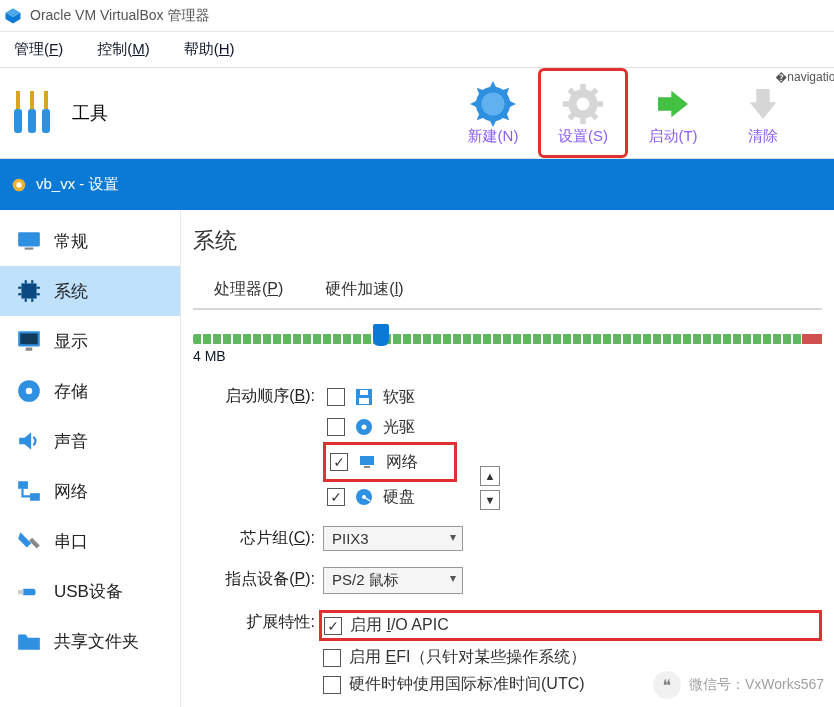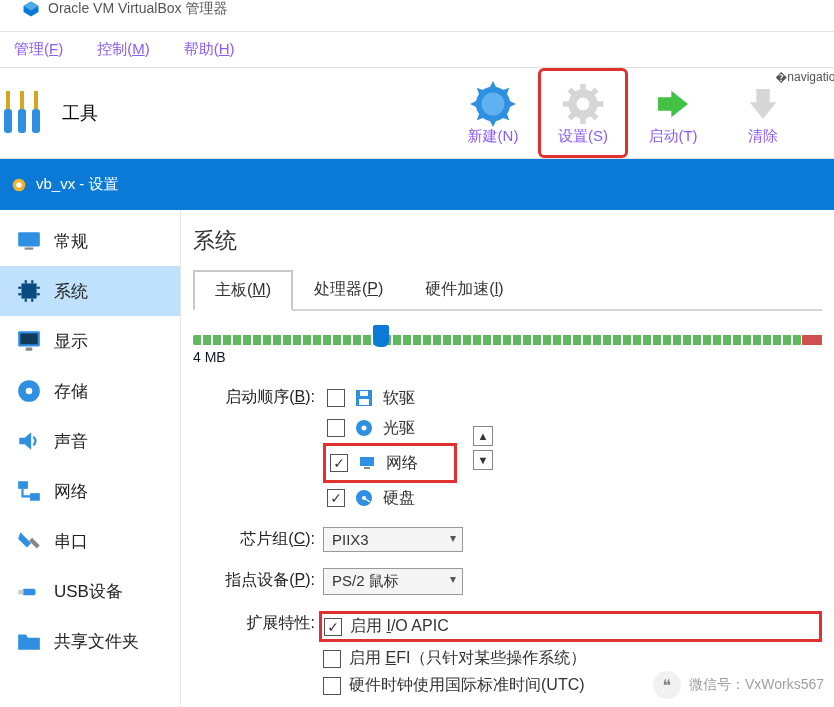--- a/index.html
+++ b/index.html
@@ -1,26 +1,26 @@
 <!DOCTYPE html>
 <html><head>
 <meta charset="utf-8">
 <style>
 * { box-sizing: border-box; margin: 0; padding: 0; font-family: "Microsoft YaHei", "SimSun", sans-serif; }
 body { width: 834px; height: 707px; background: #fff; font-size: 15px; color: #333; overflow: hidden; position: relative; }
 
-.titlebar { display: flex; align-items: flex-start; height: 32px; padding: 0 22px; border-bottom: 1px solid #e5e5e5; }
+.titlebar { display: flex; align-items: center; height: 32px; padding: 0 4px; border-bottom: 1px solid #e5e5e5; }
 .titlebar .logo { width: 18px; height: 18px; margin-right: 8px; }
 .titlebar .title { color: #555; font-size: 14px; }
 
-.menubar { display: flex; gap: 34px; padding: 8px 14px; color: #8b5cf6; font-size: 15px; }
+.menubar { display: flex; gap: 34px; padding: 8px 14px; color: #0f172a; font-size: 15px; }
 .menubar .u { text-decoration: underline; }
 
 .toolbar-row { display: flex; align-items: center; border-top: 1px solid #e0e0e0; border-bottom: 1px solid #e0e0e0; height: 92px; }
-.tools-left { display: flex; align-items: center; gap: 12px; }
+.tools-left { display: flex; align-items: center; padding-left: 10px; gap: 12px; }
 .tools-icon svg { width: 50px; height: 50px; }
 .tools-label { font-size: 18px; color: #000; }
 
 .toolbar-right { margin-left: auto; display: flex; align-items: flex-start; height: 100%; }
 .tbtn { width: 90px; display: flex; flex-direction: column; align-items: center; justify-content: center; height: 100%; color: #8b5cf6; font-size: 15px; }
 .tbtn .ico { width: 46px; height: 46px; display: flex; align-items: center; justify-content: center; }
 .tbtn.red-box { border: 3px solid #e03030; border-radius: 6px; }
 
 .settings-bar { background: #0a7ad6; height: 51px; display: flex; align-items: center; padding: 0 10px; color: #fff; font-size: 15px; }
 .settings-bar .gear { width: 18px; height: 18px; margin-right: 8px; }
@@ -267,38 +267,37 @@
           </svg>
         </span>
       <span>共享文件夹</span>
     </div>
   </div>
 
   <div class="content">
     <div class="page-title">系统</div>
 
     <div class="tabs">
-      <div class="tab active">主板(<span class="u">M</span>)</div>
       <div class="tab">处理器(<span class="u">P</span>)</div>
       <div class="tab">硬件加速(<span class="u">l</span>)</div>
     </div>
 
     <div class="form-row">
       <div class="form-control">
         <div class="slider-area">
           <div class="slider-track"></div>
           <div class="slider-handle"></div>
           <div class="slider-min">4 MB</div>
         </div>
       </div>
     </div>
 
     <div class="form-row">
       <div class="form-label">启动顺序(<span class="u">B</span>):</div>
-      <div class="form-control" style="display:flex;gap:6px;align-items:center;">
+      <div class="form-control" style="display:flex;gap:13px;align-items:flex-end;">
         <div class="boot-list">
           <div class="boot-item">
             <span class="chk"></span>
             <span class="boot-icon">
                 <svg viewBox="0 0 20 20" width="20" height="20">
                   <rect x="2" y="2" width="16" height="16" fill="#2f8fe0"></rect>
                   <rect x="6" y="3" width="8" height="5" fill="#fff"></rect>
                   <rect x="5" y="11" width="10" height="6" fill="#fff"></rect>
                 </svg>
               </span>

